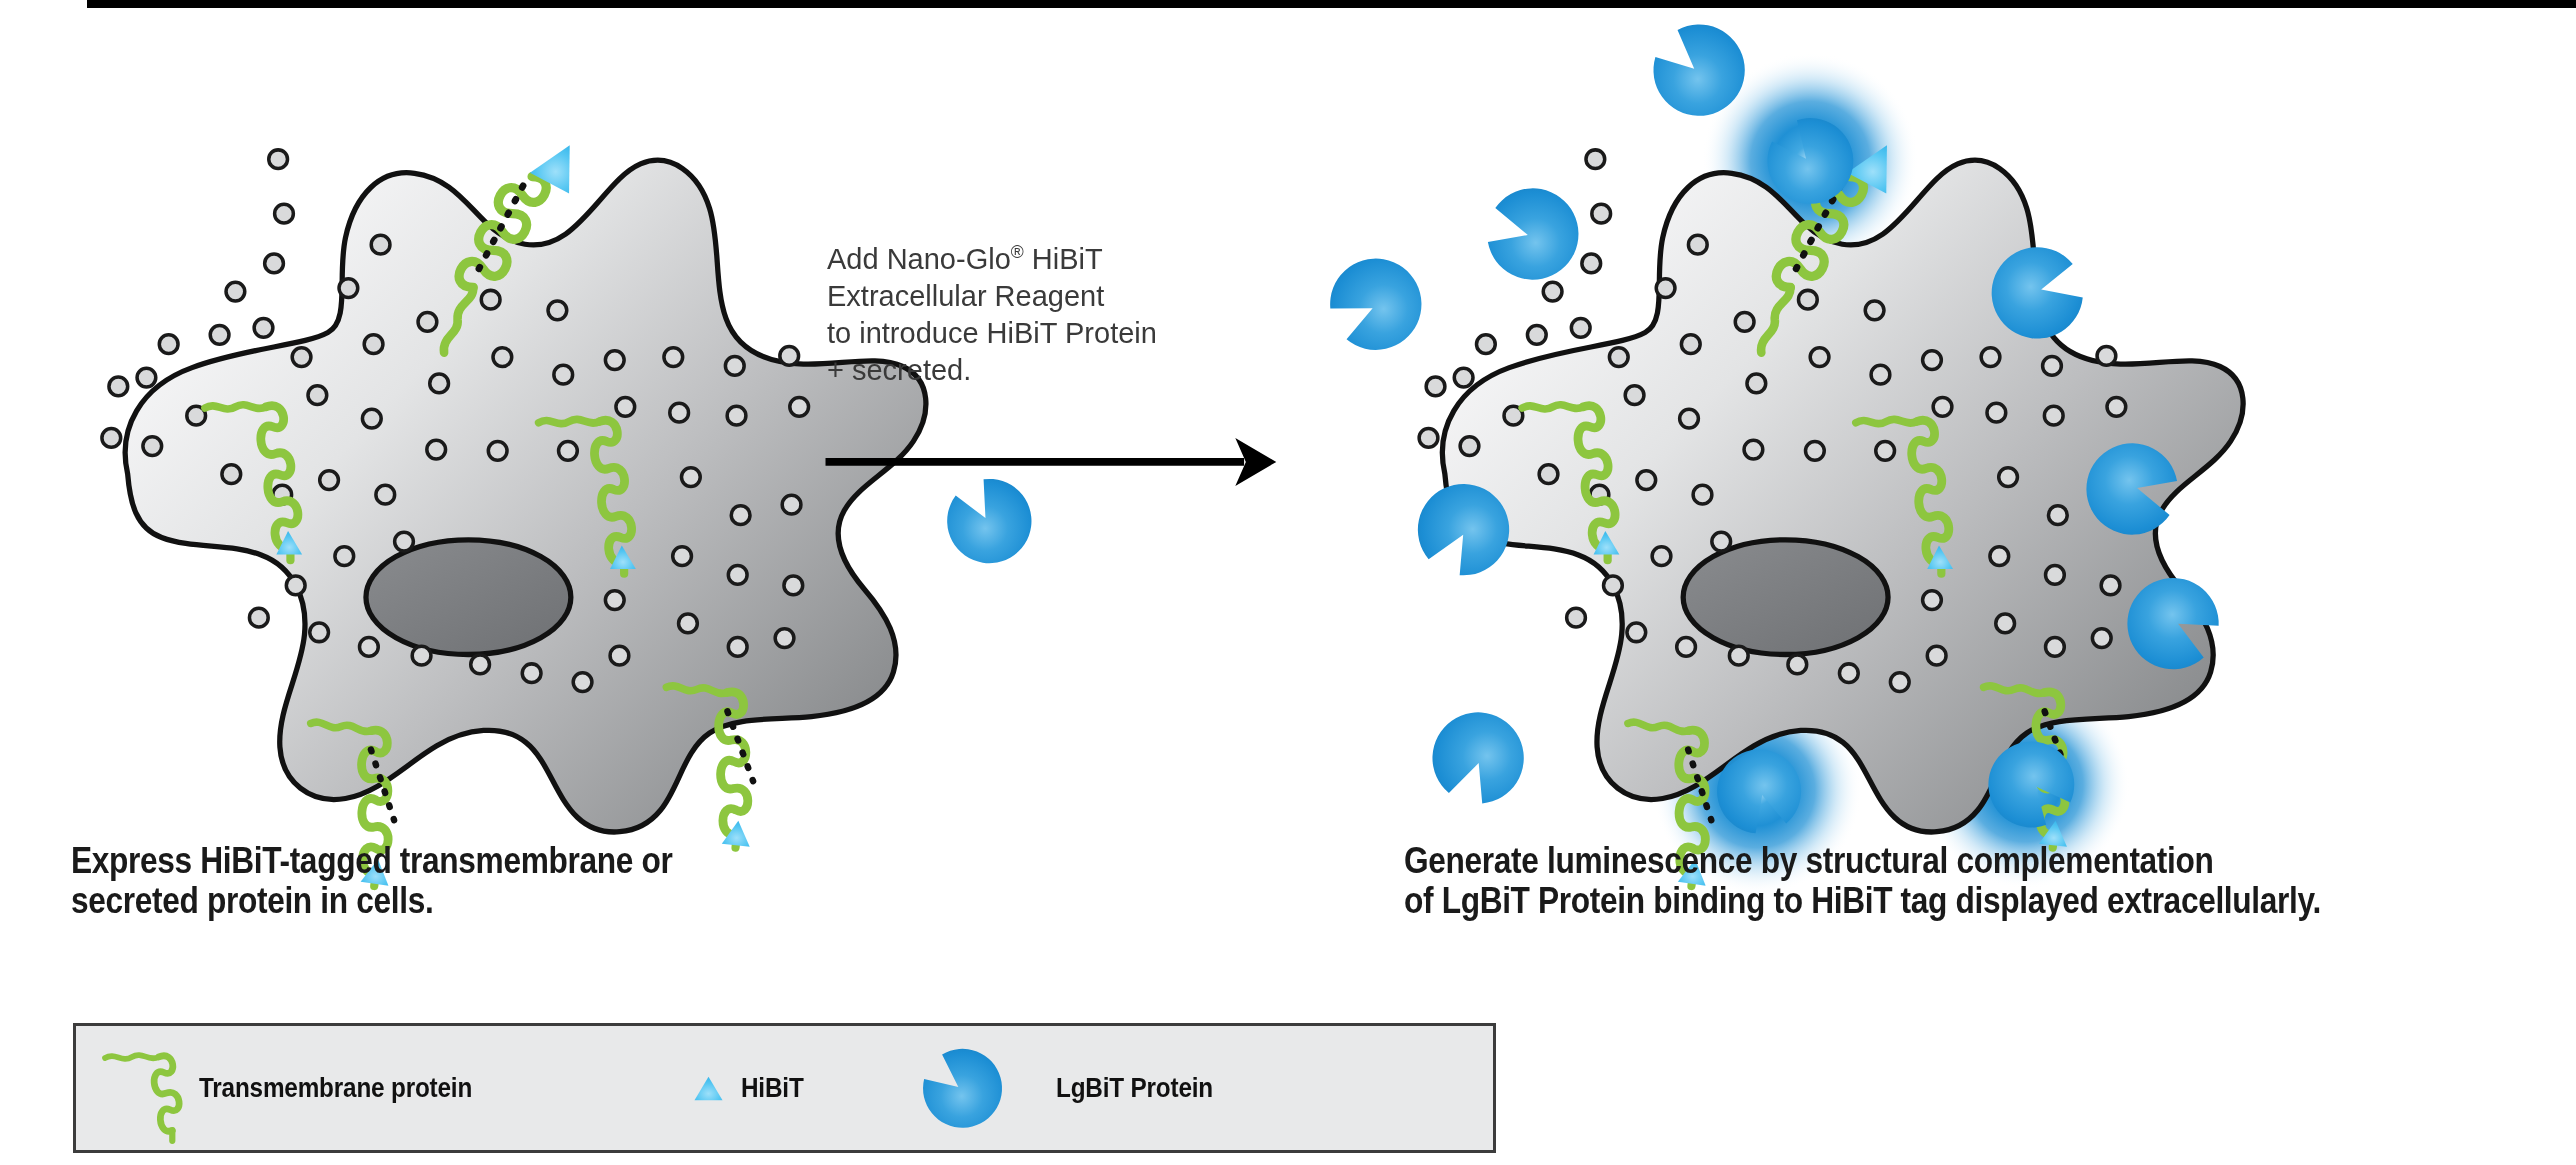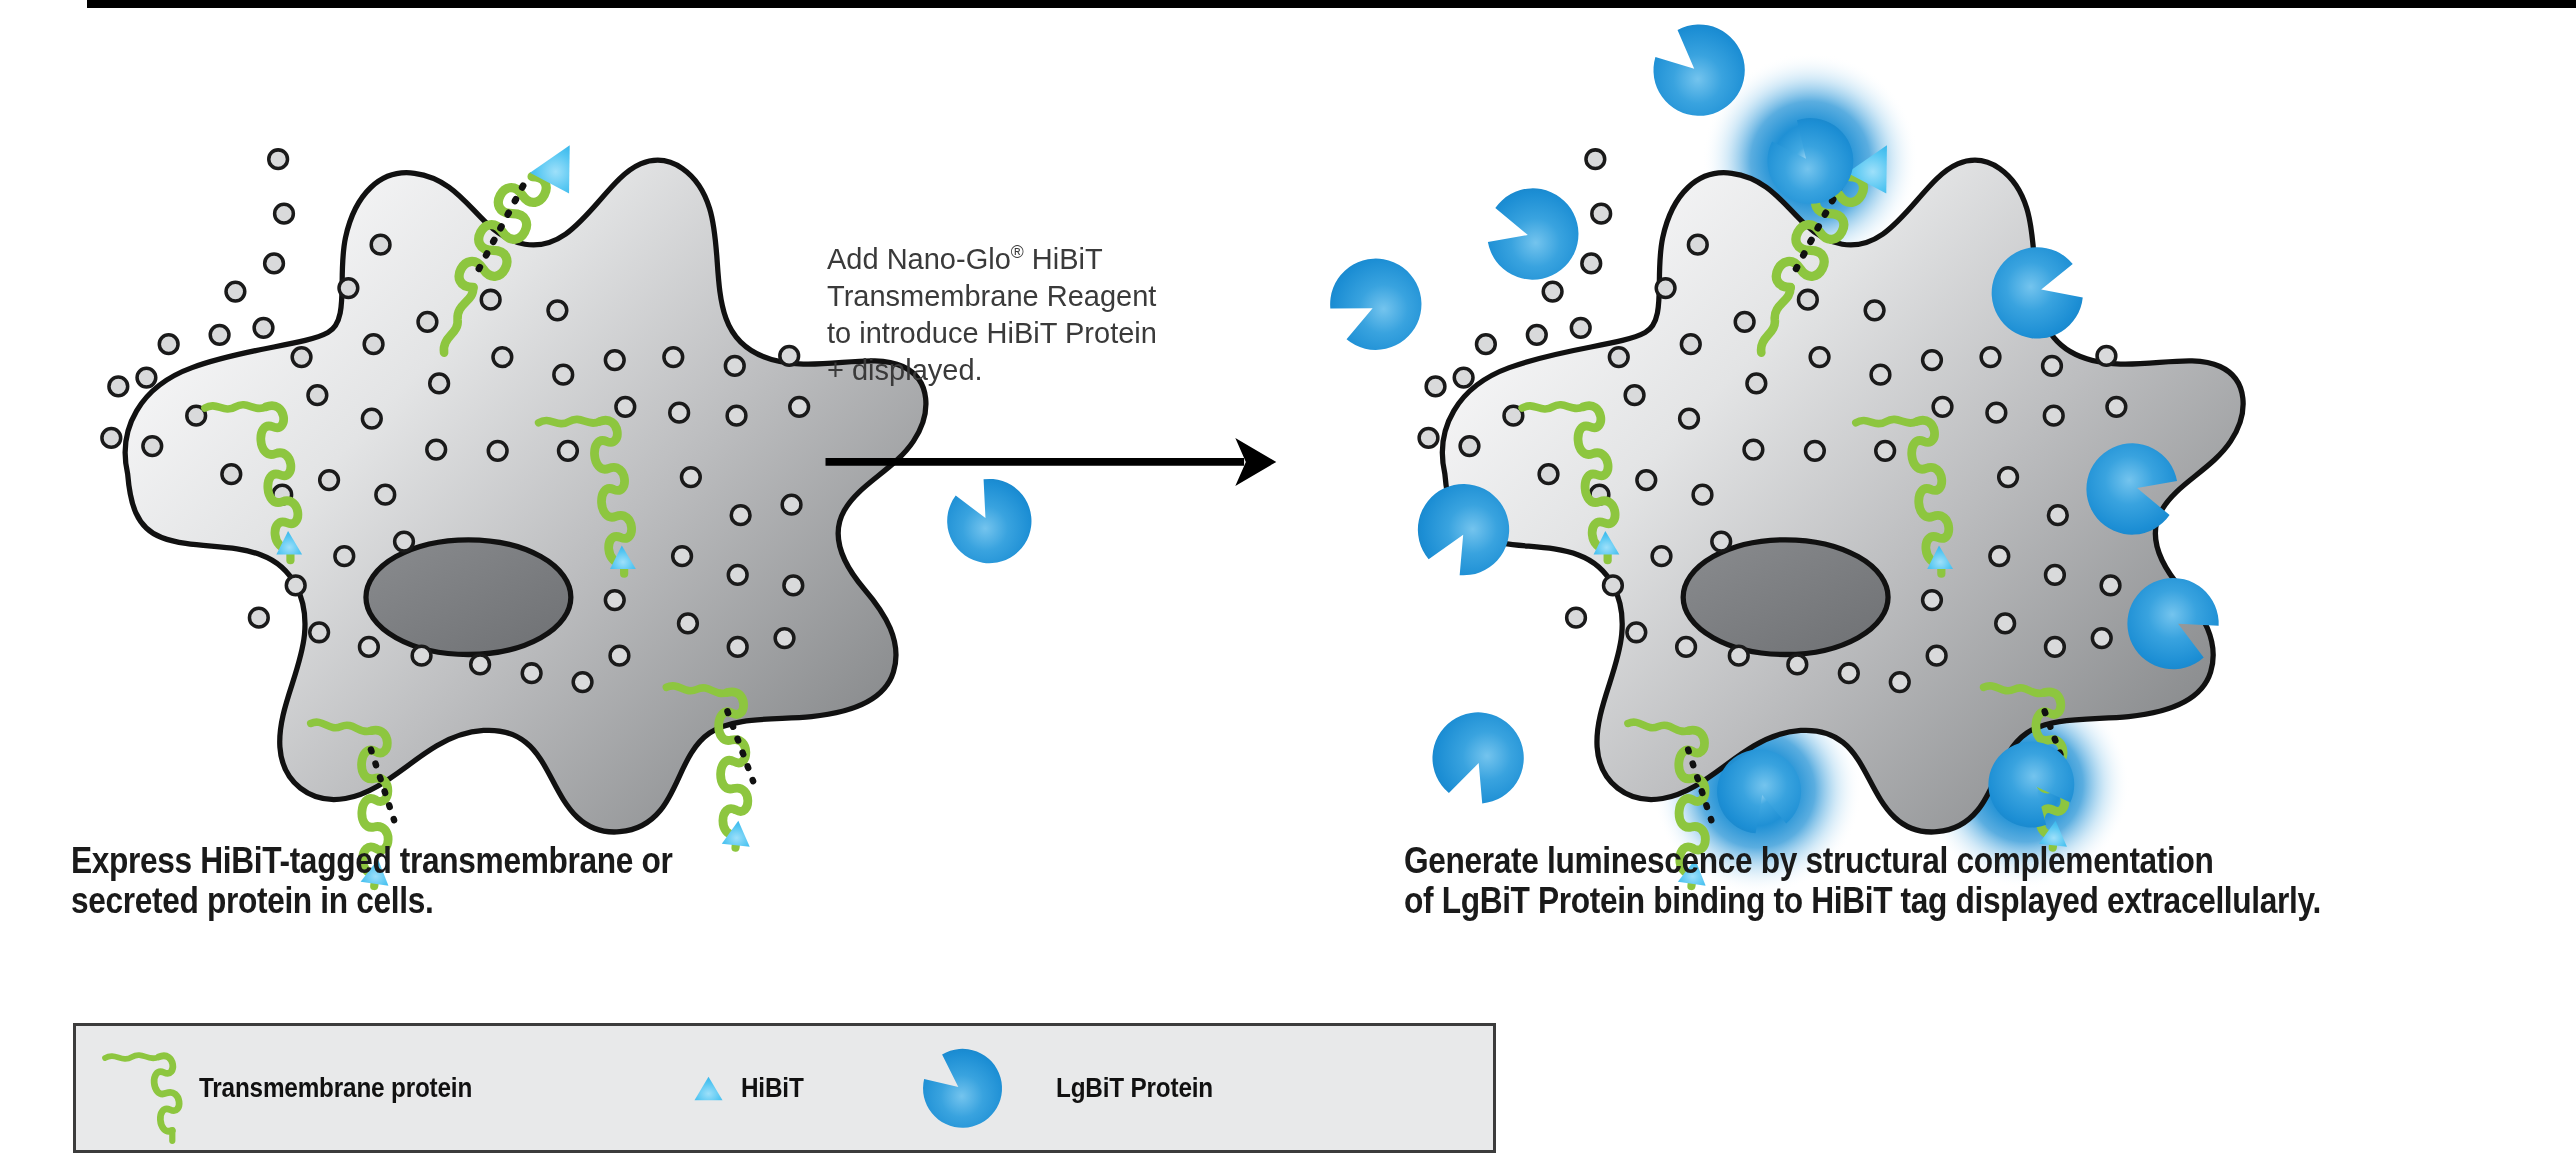--- a/index.html
+++ b/index.html
@@ -403,21 +403,21 @@
       <g transform="translate(3470,1340) rotate(160) scale(0.94)">
         <path d="M 0 -78 A 78 78 0 1 1 -55 -55 L -6 -6 Z" fill="url(#lgbitGrad)"></path>
           </g>
       <g transform="translate(3005,1352) rotate(185) scale(0.92)">
         <path d="M 0 -78 A 78 78 0 1 1 -55 -55 L -6 -6 Z" fill="url(#lgbitGrad)" opacity="0.96"></path>
           </g>
     </g>
   </g>
 </svg>
 
-<div id="step-text"><span>Add Nano-Glo</span><sup>®</sup><span> HiBiT</span><br><span>Transmembrane Reagent</span><br><span>to introduce HiBiT Protein</span><br><span>+ displayed.</span></div>
+<div id="step-text"><span>Add Nano-Glo</span><sup>®</sup><span> HiBiT</span><br><span>Extracellular Reagent</span><br><span>to introduce HiBiT Protein</span><br><span>+ secreted.</span></div>
 
 <div class="caption" id="caption-left">Express HiBiT-tagged transmembrane or
 secreted protein in cells.</div>
 
 <div class="caption" id="caption-right">Generate luminescence by structural complementation
 of LgBiT Protein binding to HiBiT tag displayed extracellularly.</div>
 
 <div id="legend-box">
 
   <div class="legend-item" id="li-tm">

